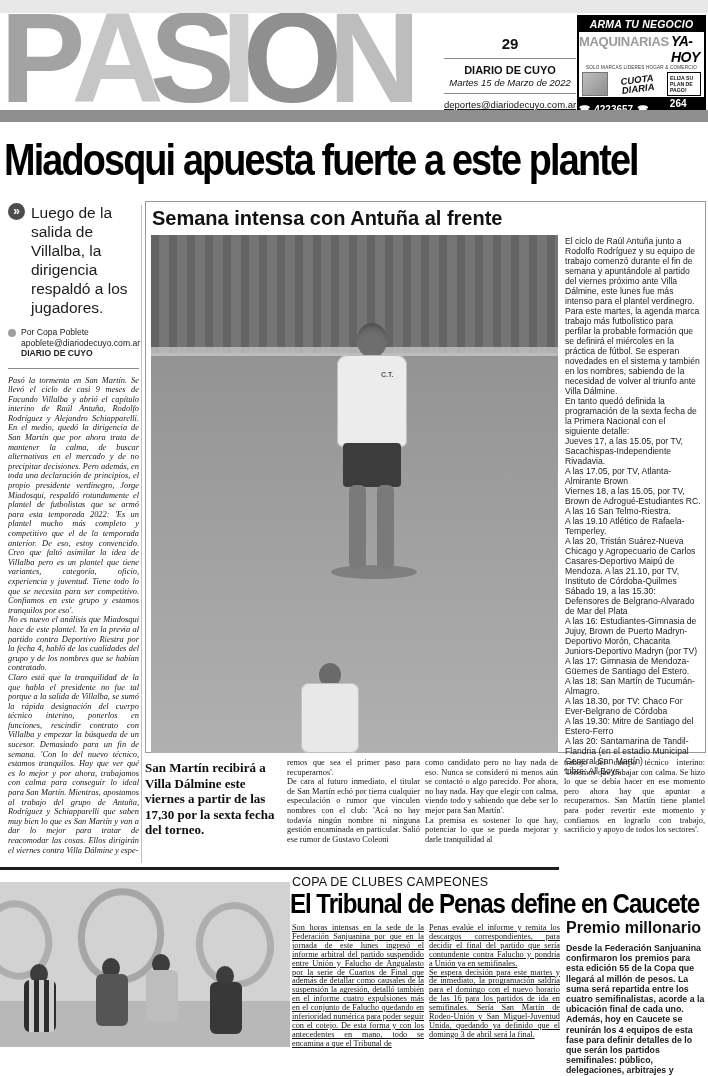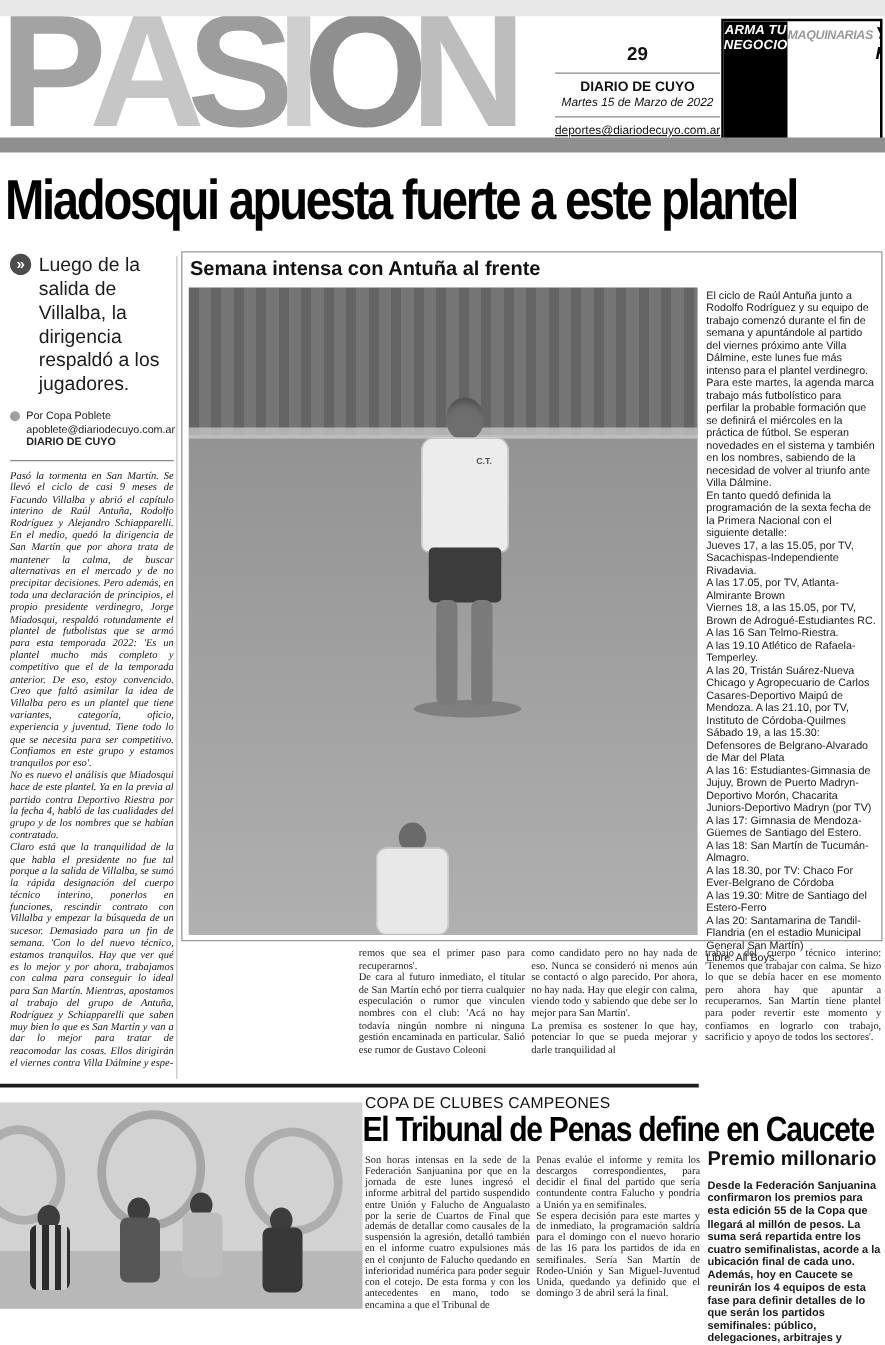--- a/index.html
+++ b/index.html
@@ -12,24 +12,24 @@
   .logo span:nth-child(1){color:#a3a3a3;} .logo span:nth-child(2){color:#c6c6c6;}
   .logo span:nth-child(3){color:#9d9d9d;} .logo span:nth-child(4){color:#cfcfcf;}
   .logo span:nth-child(5){color:#8f8f8f;} .logo span:nth-child(6){color:#bdbdbd;}
   .pageinfo { position:absolute; left:444px; top:22px; width:132px; font-family:"Liberation Sans", sans-serif;text-align:center; }
   .pageinfo .num { font-size:15px; font-weight:bold; padding-bottom:3px; }
   .pageinfo .rule { border-top:1px solid #8a8a8a; margin:3px 0; }
   .pageinfo .pname { font-size:11px; font-weight:bold; padding:2px 0 1px; }
   .pageinfo .pdate { font-size:9.5px; padding-bottom:2px;font-style:italic; }
   .pageinfo .pmail { font-size:9.5px; padding-top:2px;text-decoration:underline; }
 
-  .ad { position:absolute; left:577px; top:2px; width:129px; height:103px; border:2px solid #000; background:#fff; display:flex; overflow:hidden; }
+  .ad { position:absolute; left:577px; top:2px; width:129px; height:103px; border:2px solid #000; background:#fff; display:flex; flex-direction:column; overflow:hidden; }
   .ad-top { background:#000; color:#fff; font-weight:bold; font-style:italic; font-size:10.5px; text-align:center; padding:1px 0 2px; letter-spacing:.2px; }
   .ad-brand { display:flex; align-items:baseline; justify-content:center; gap:2px; padding-top:1px; }
-  .ad-brand .b1 { font-size:10px; font-weight:bold; font-style:italic; color:#9a9a9a; letter-spacing:-.3px; }
+  .ad-brand .b1 { font-size:13px; font-weight:bold; color:#9a9a9a; letter-spacing:-.3px; }
   .ad-brand .b2 { font-size:14px; font-weight:900; font-style:italic; color:#000; letter-spacing:-.5px; }
   .ad-tag { font-size:4.6px; text-align:center; color:#333; letter-spacing:.2px; padding-bottom:1px; }
   .ad-mid { flex:1; display:flex; align-items:center; gap:3px; padding:1px 3px; }
   .ad-img { width:26px; height:24px; background:linear-gradient(135deg,#bfbfbf,#8e8e8e); border:1px solid #777; }
   .ad-cuota { font-size:9.5px; font-weight:900; font-style:italic; line-height:9px; transform:rotate(-7deg); flex:1; text-align:center; }
   .ad-elija { border:1.5px solid #000; font-size:5.2px; font-weight:bold; line-height:6px; padding:2px 2px; text-align:left; width:34px; }
   .ad-bot { background:#000; color:#fff; font-weight:bold; font-size:10px; text-align:center; padding:1px 0 2px; display:flex; justify-content:center; gap:4px; align-items:center; }
   .ad-bot .ph { font-size:9px; }
 
   .graybar { position:absolute; left:0; top:97px; width:708px; height:12px; background:#8f8f8f; }
@@ -49,21 +49,21 @@
   .byline .bl { font-size:8.6px; line-height:10.5px; color:#222; }
   .byline .bl .bname { }
   .byline .bl .bpaper { font-weight:bold; }
   .lrule { border-top:1px solid #8a8a8a; margin:9px 0 7px; }
   .serif { font-family:"Liberation Serif","DejaVu Serif",serif; font-size:8.4px; line-height:9.6px; text-align:justify; white-space:pre-line; color:#161616; }
   .leftcol .serif { max-height:506px; overflow:hidden;font-style:italic; }
   .vrule { position:absolute; left:141px; top:192px; width:1px; height:658px; background:#c2c2c2; }
 
   
   .photobox { position:absolute; left:145px; top:188px; width:561px; height:552px; border:1px solid #999; padding:4px 4px 4px 5px; background:#fff; }
-  .pb-title { font-size:16px; font-weight:bold; margin:1px 0 5px 1px; }
+  .pb-title { font-size:20px; font-weight:bold; margin:1px 0 5px 1px; }
   .pb-row { display:flex; gap:7px; }
   .photo-main { position:relative; width:407px; height:518px; background:linear-gradient(#9c9c9c 0,#a9a9a9 100%); overflow:hidden; }
   .pm-back { position:absolute; left:0; top:0; width:100%; height:118px; background:repeating-linear-gradient(90deg, rgba(0,0,0,.14) 0 8px, rgba(0,0,0,0) 8px 18px), #757575; }
   .pm-fence { position:absolute; left:0; top:112px; width:100%; height:9px; background:#c4c4c4; opacity:.8; }
   .pm-field { position:absolute; left:0; top:121px; width:100%; height:397px; background:linear-gradient(#939393,#b0b0b0); }
   .coach { position:absolute; left:178px; top:88px; width:86px; height:260px; }
   .coach .head { position:absolute; left:28px; top:0; width:30px; height:34px; border-radius:50% 50% 46% 46%; background:#6e6e6e; box-shadow:inset 0 10px 6px -6px #4f4f4f; }
   .coach .shirt { position:absolute; left:8px; top:32px; width:70px; height:92px; border-radius:10px 10px 6px 6px; background:#ececec; box-shadow:inset 0 0 0 1px #bdbdbd; }
   .coach .ct { position:absolute; left:52px; top:48px; font-size:7px; color:#555; font-weight:bold; }
   .coach .shorts { position:absolute; left:14px; top:120px; width:58px; height:44px; background:#3c3c3c; border-radius:4px; }
@@ -95,21 +95,21 @@
   .pl1 { left:24px; top:82px; } .pl1 .t { background:repeating-linear-gradient(90deg,#2d2d2d 0 5px,#cfcfcf 5px 10px); }
   .pl2 { left:96px; top:76px; } .pl2 .t { background:#555; }
   .pl3 { left:146px; top:72px; } .pl3 .t { background:#bdbdbd; }
   .pl4 { left:210px; top:84px; } .pl4 .t { background:#383838; }
   .caption2 { position:absolute; left:2px; top:1088px; width:288px; font-size:10px; line-height:11.5px; color:#222; }
   .caption2 b { font-weight:bold; }
 
   
   .kicker2 { position:absolute; left:292px; top:862px; font-size:12.5px; letter-spacing:.2px; }
   .headline2 { position:absolute; left:290px; top:874px; font-size:28px; font-weight:800; letter-spacing:-1.2px; white-space:nowrap; transform:scaleX(.86); transform-origin:0 0; color:#000; line-height:34px; }
-  .serif-sm { font-family:"Liberation Serif","DejaVu Serif",serif; font-size:8.3px; line-height:8.9px; text-align:justify; white-space:pre-line; color:#161616; }
+  .serif-sm { font-family:"Liberation Serif","DejaVu Serif",serif; font-size:8.3px; line-height:8.9px; text-align:justify; white-space:pre-line; color:#161616;text-decoration:underline; }
   .a2colA { position:absolute; left:292px; top:911px; width:132px; }
   .a2colB { position:absolute; left:429px; top:911px; width:131px; }
   .sidebar { position:absolute; left:566px; top:906px; width:140px; }
   .sb-title { font-size:16px; font-weight:bold; margin-bottom:6px; }
   .sb-body { font-size:8.8px; line-height:10.2px; font-weight:bold; white-space:pre-line; color:#1a1a1a; }
 </style>
 </head>
 <body>
 
 <div class="page">
@@ -205,20 +205,21 @@
 A las 16: Estudiantes-Gimnasia de Jujuy, Brown de Puerto Madryn-Deportivo Morón, Chacarita Juniors-Deportivo Madryn (por TV)
 A las 17: Gimnasia de Mendoza-Güemes de Santiago del Estero.
 A las 18: San Martín de Tucumán-Almagro.
 A las 18.30, por TV: Chaco For Ever-Belgrano de Córdoba
 A las 19.30: Mitre de Santiago del Estero-Ferro
 A las 20: Santamarina de Tandil-Flandria (en el estadio Municipal General San Martín)
 Libre: All Boys.</div>
     </div>
   </div>
 
+  <div class="caption1">San Martín recibirá a Villa Dálmine este viernes a partir de las 17,30 por la sexta fecha del torneo.</div>
   <div class="colA serif">remos que sea el primer paso para recuperarnos'.
 De cara al futuro inmediato, el titular de San Martín echó por tierra cualquier especulación o rumor que vinculen nombres con el club: 'Acá no hay todavía ningún nombre ni ninguna gestión encaminada en particular. Salió ese rumor de Gustavo Coleoni</div>
   <div class="colB serif">como candidato pero no hay nada de eso. Nunca se consideró ni menos aún se contactó o algo parecido. Por ahora, no hay nada. Hay que elegir con calma, viendo todo y sabiendo que debe ser lo mejor para San Martín'.
 La premisa es sostener lo que hay, potenciar lo que se pueda mejorar y darle tranquilidad al</div>
   <div class="colC serif">trabajo del cuerpo técnico interino: 'Tenemos que trabajar con calma. Se hizo lo que se debía hacer en ese momento pero ahora hay que apuntar a recuperarnos. San Martín tiene plantel para poder revertir este momento y confiamos en lograrlo con trabajo, sacrificio y apoyo de todos los sectores'.</div>
 
   <div class="divider"></div>
 
   <div class="photo2">
     <div class="graf g1"></div>

